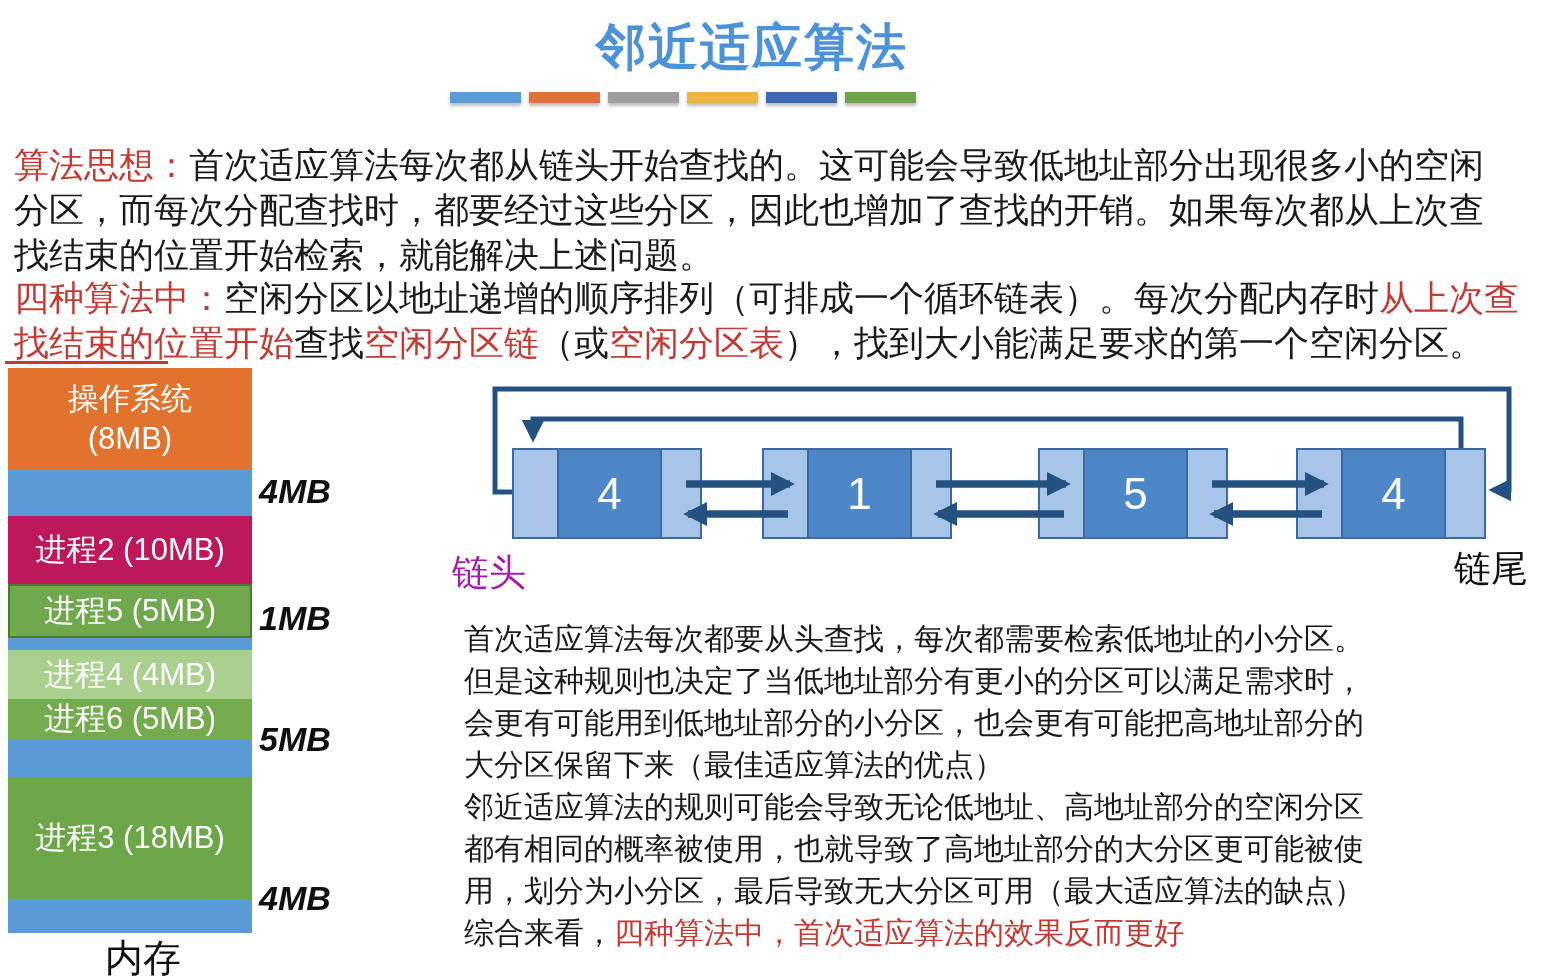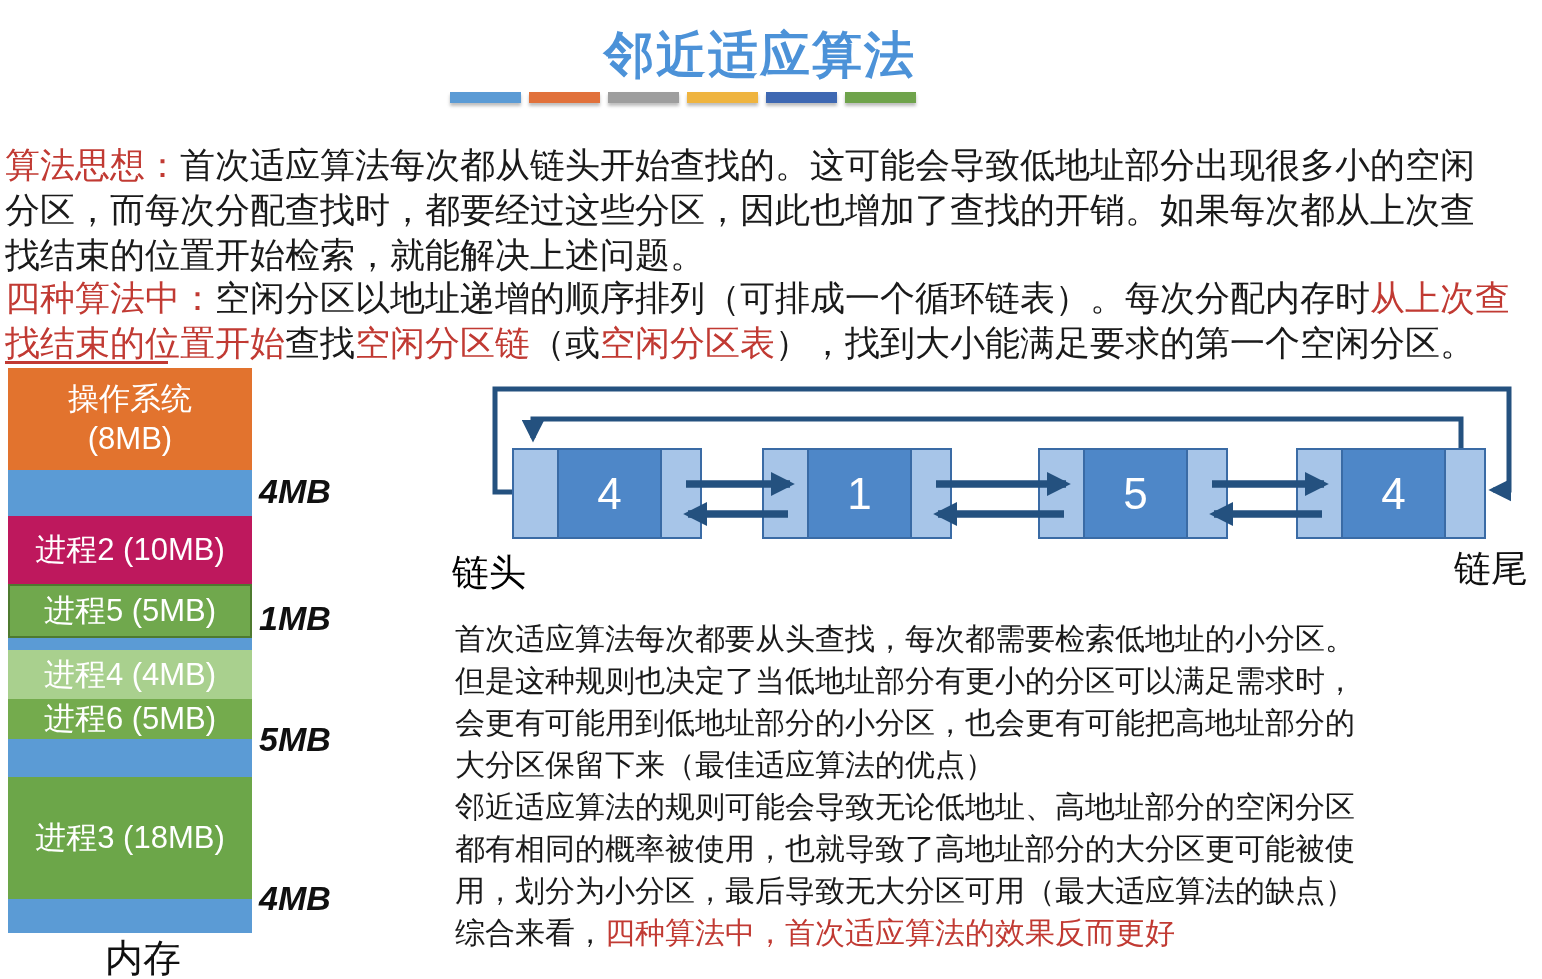--- a/index.html
+++ b/index.html
@@ -1,39 +1,39 @@
 <!DOCTYPE html>
 <html><head>
 <meta charset="utf-8">
 <style>
   html,body{margin:0;padding:0;background:#fff;}
   .page{position:relative;width:1542px;height:979px;background:#ffffff;overflow:hidden;
         font-family:"Liberation Serif","DejaVu Serif",serif;color:var(--c-text);}
-  .title{position:absolute;left:444px;top:6px;width:600px;margin:16px;text-align:center;
+  .title{position:absolute;left:444px;top:6px;width:600px;margin:8px;text-align:center;
          font-size:50px;font-weight:bold;letter-spacing:2px;color:var(--c-title);}
   .bars{position:absolute;left:450px;top:92px;display:flex;gap:8px;}
   .bar{width:71px;height:11px;box-shadow:0 3px 3px rgba(110,110,110,.45);}
   .para{position:absolute;}
-  .para .ln{white-space:nowrap;}
+  .para .ln{white-space:nowrap;margin-left:9px;}
   #para1{left:5px;top:143px;font-size:35px;line-height:45px;}
   #para2{left:5px;top:276px;font-size:35px;line-height:45px;}
   #para3{left:455px;top:618px;font-size:30px;line-height:42px;}
   .red{color:var(--c-red);}
   .annotation-underline{position:absolute;background:var(--c-red);}
   .memory{position:absolute;left:8px;top:368px;width:244px;}
   .mblock{width:100%;display:flex;flex-direction:column;align-items:center;justify-content:center;
           box-sizing:border-box;color:#fff;
           font-family:"Liberation Sans","DejaVu Sans",sans-serif;}
   .mblock span{font-size:31px;line-height:40px;}
   .side-label{position:absolute;left:259px;font-family:"Liberation Sans","DejaVu Sans",sans-serif;
               font-weight:bold;font-size:34px;color:#101010;font-style:italic;}
   .memory-caption{position:absolute;left:88px;top:933px;width:110px;text-align:center;
                   font-size:38px;color:#101010;}
   #list-svg{position:absolute;left:480px;top:378px;width:1062px;height:212px;}
-  .head-label{position:absolute;left:452px;top:548px;font-size:37px;color:#000000;}
+  .head-label{position:absolute;left:452px;top:548px;font-size:37px;color:#a21caf;}
   .tail-label{position:absolute;left:1454px;top:544px;font-size:37px;color:#101010;}
 </style>
 </head>
 <body>
 
 <div class="page" style="--c-title: #4C92D8; --c-text: #1A1A1A; --c-red: #C13A33;">
   <h1 class="title">邻近适应算法</h1>
   <div class="bars" id="bars">
       <div class="bar" style="background: rgb(91, 155, 213);"></div>
       <div class="bar" style="background: rgb(225, 113, 59);"></div>

